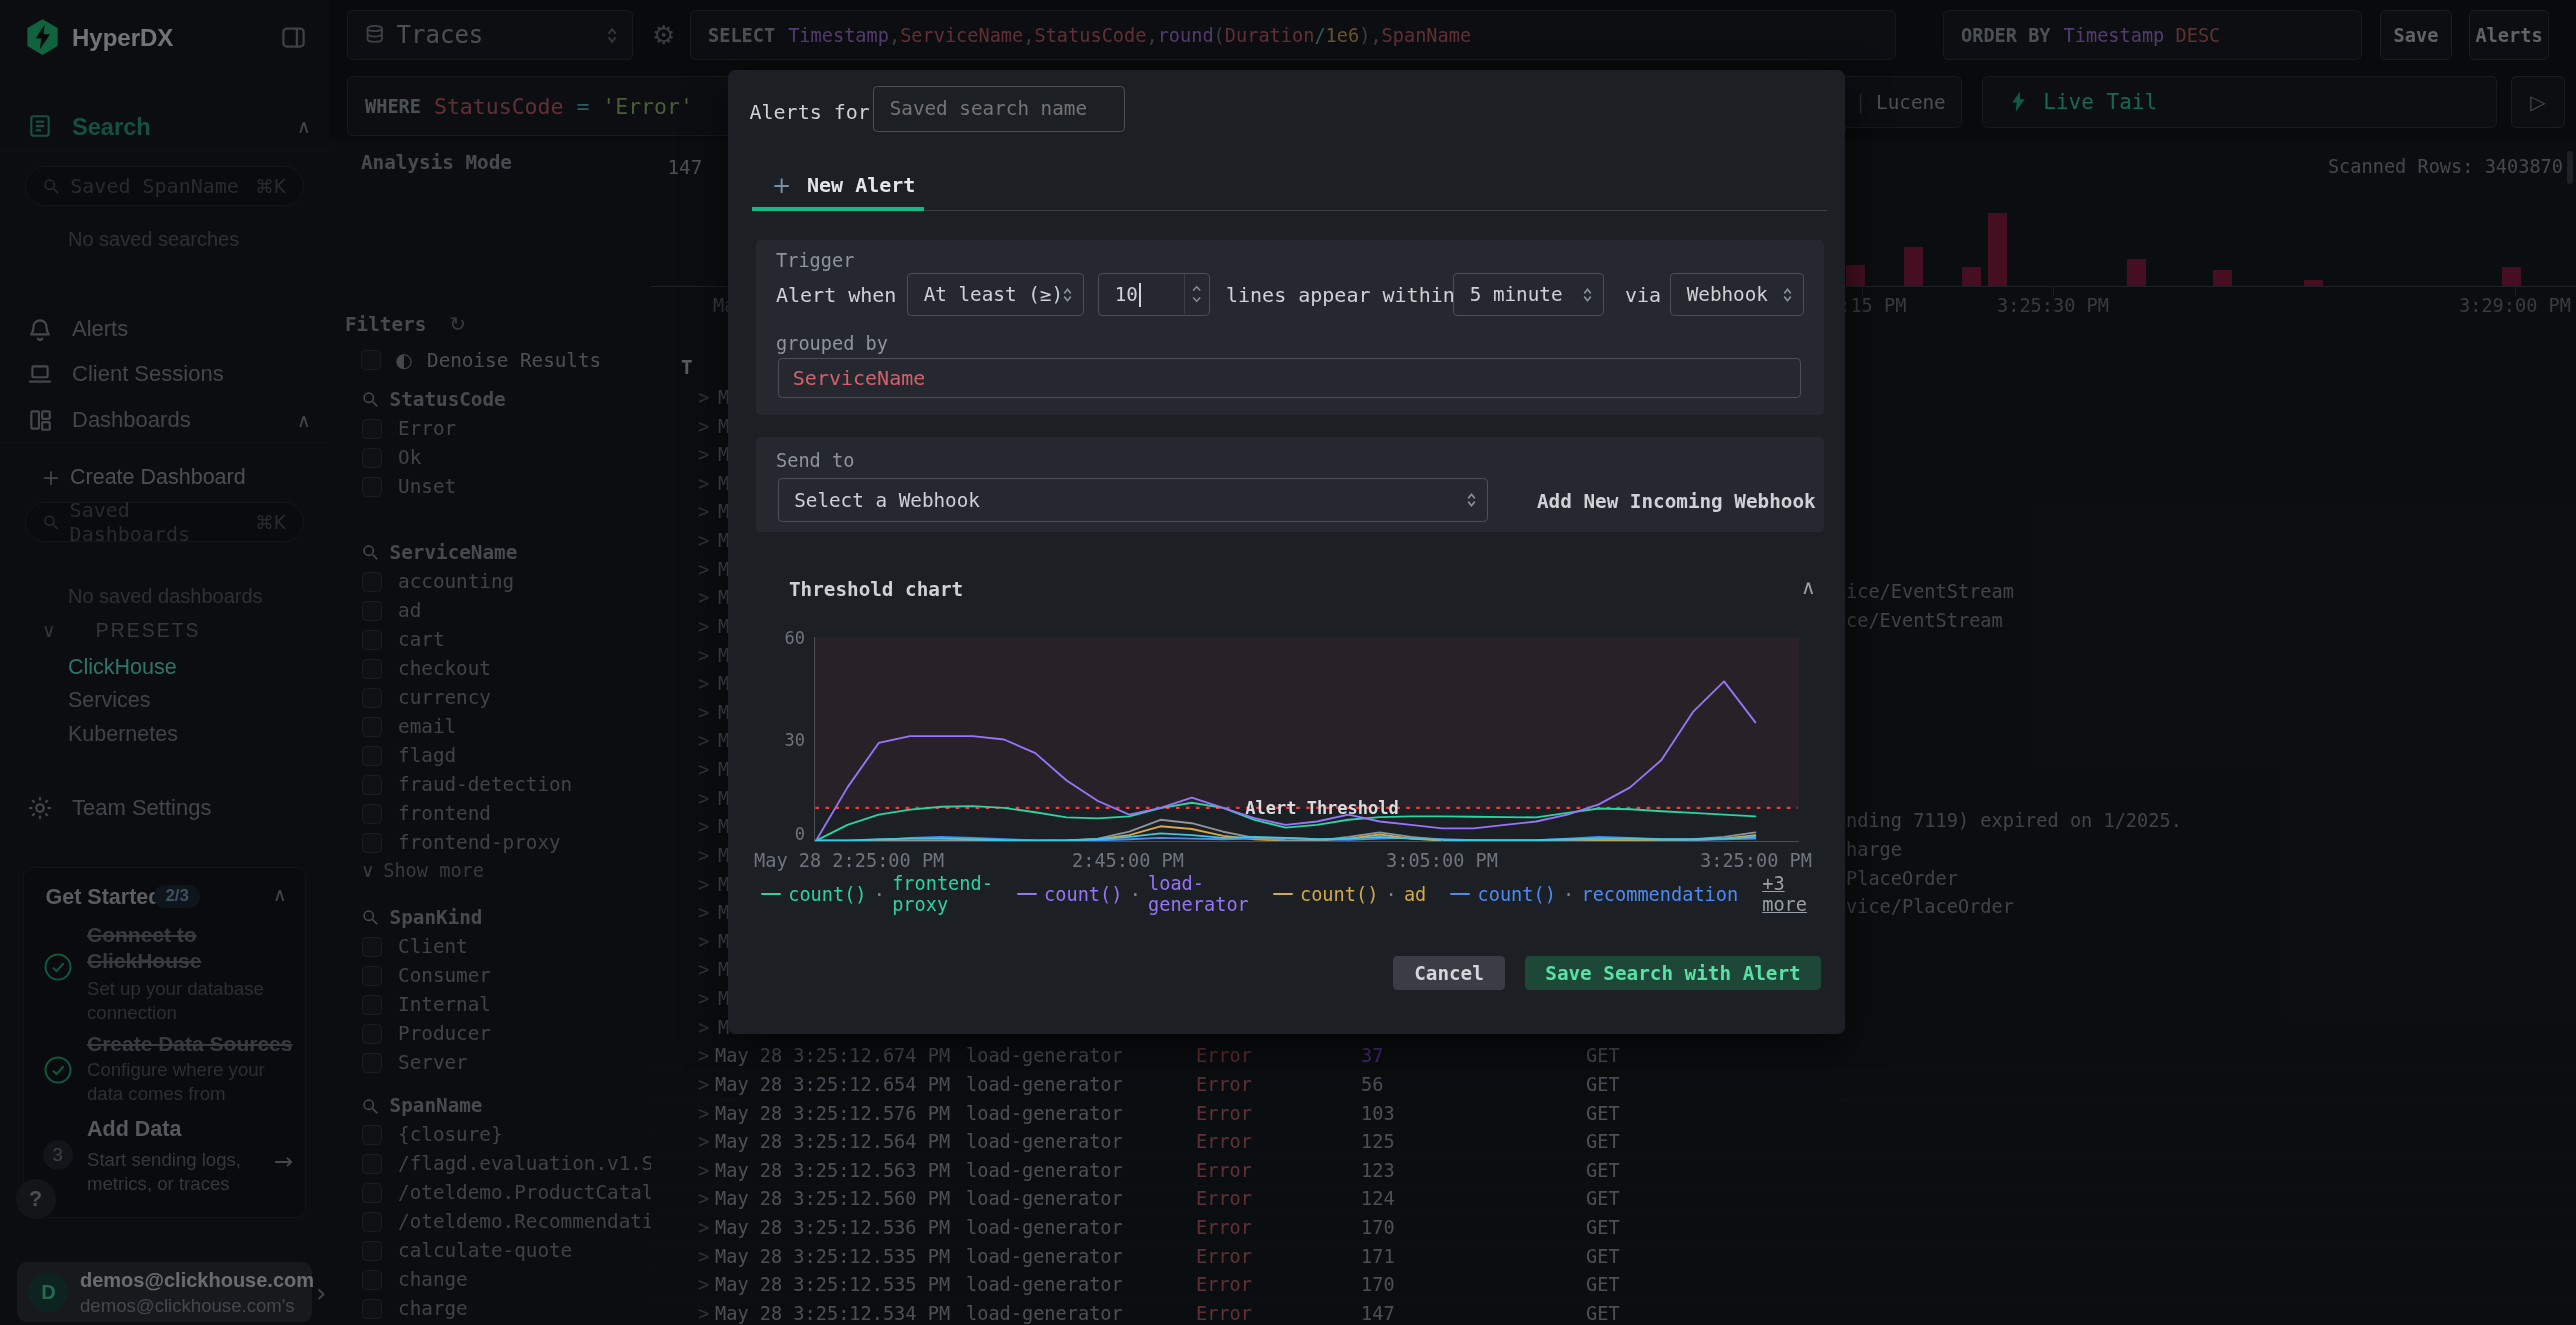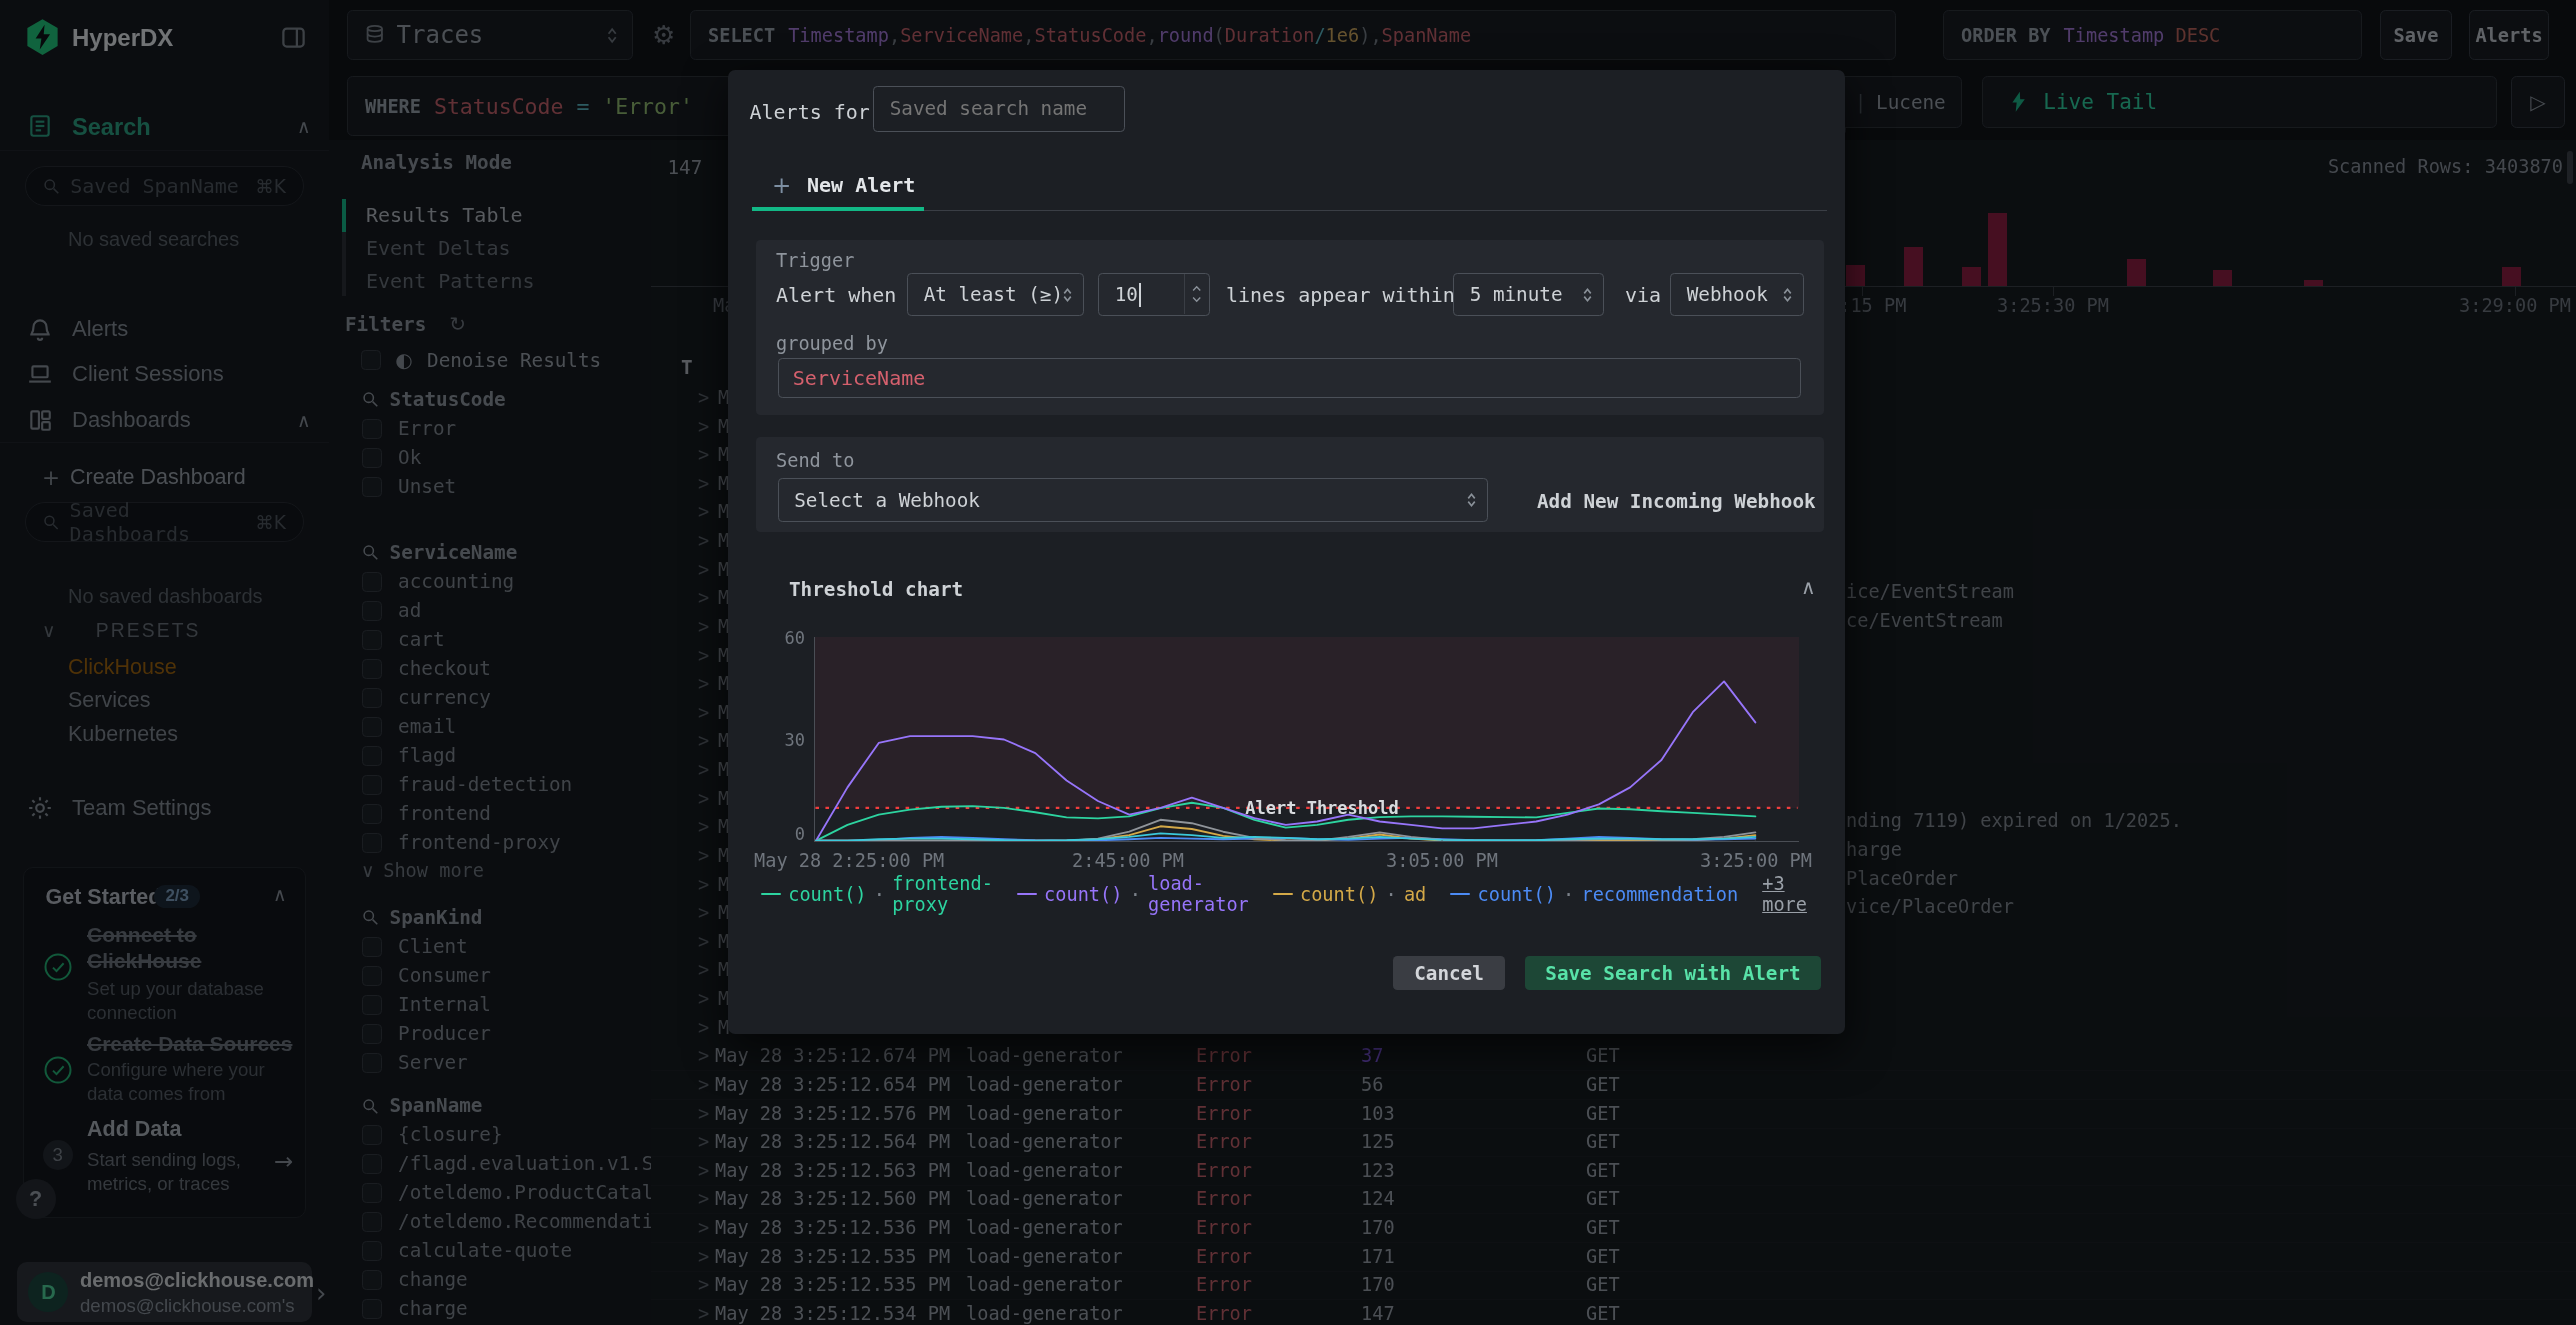--- a/index.html
+++ b/index.html
@@ -113,21 +113,21 @@
         </svg>
       <span style="margin-left:10px;font-size:20px;">Saved Dashboards</span>
       <span class="g" style="margin-left:auto;margin-right:17px;font-size:18.6px;">⌘K</span>
     </div>
     <div class="abs sans" style="left:68px;top:585px;font-size:20px;color:#5a6067;">No saved dashboards</div>
 
     <div class="abs" style="left:42px;top:620px;">
       <span class="g" style="color:#6a7077;">∨</span>
       <span class="sans" style="margin-left:29px;font-size:19.3px;letter-spacing:2.1px;color:#6a7077;">PRESETS</span>
     </div>
-    <div class="abs sans" style="left:68px;top:655px;font-size:21.5px;color:#a16207;">ClickHouse</div>
+    <div class="abs sans" style="left:68px;top:655px;font-size:21.5px;color:#5eead4;">ClickHouse</div>
     <div class="abs sans" style="left:68px;top:688px;font-size:21.5px;color:#81878f;">Services</div>
     <div class="abs sans" style="left:68px;top:722px;font-size:21.5px;color:#81878f;">Kubernetes</div>
 
     <div class="sideitem" style="top:787px;">
       <svg class="ic" viewBox="0 0 24 24" fill="none" stroke="currentColor" stroke-width="2">
           <circle cx="12" cy="12" r="3.5"></circle>
           <path d="M12 2v3M12 19v3M2 12h3M19 12h3M4.9 4.9l2.1 2.1M17 17l2.1 2.1M4.9 19.1L7 17M17 7l2.1-2.1"></path>
         </svg>
       <span class="lbl sans">Team Settings</span>
     </div>
@@ -213,27 +213,20 @@
         </svg>
       <span style="margin-left:14.3px;font-size:21px;color:#2dd4a0;">Live Tail</span>
     </div>
     <div class="btn" style="left:2182px;top:76px;width:54px;height:52px;">
       <span class="g" style="color:#8f959d;font-size:20px;">▷</span>
     </div>
   </div>
 
   <div class="abs" style="left:329px;top:140px;width:322px;height:1185px;background:#131519;border-right:1.4px solid #1e2126;">
     <div class="abs" style="left:32px;top:11px;font-weight:bold;font-size:19.3px;color:#8f959d;">Analysis Mode</div>
-    <div class="abs" style="left:13px;top:59px;width:301px;height:100px;">
-      <div class="abs" style="left:0;top:0;width:3.6px;height:97px;background:#2a2d33;"></div>
-      <div class="abs" style="left:0;top:0;width:3.6px;height:33px;background:#12b886;"></div>
-      <div class="abs" style="left:24px;top:4.3px;font-size:20px;color:#b3b8bf;">Results Table</div>
-      <div class="abs" style="left:24px;top:37px;font-size:20px;color:#6a7077;">Event Deltas</div>
-      <div class="abs" style="left:24px;top:70px;font-size:20px;color:#6a7077;">Event Patterns</div>
-    </div>
     <div class="abs" style="left:16px;top:172px;display:flex;align-items:center;gap:23px;">
       <span style="font-weight:bold;font-size:19.3px;color:#8f959d;">Filters</span>
       <span class="g" style="font-size:20px;color:#6f757d;">↻</span>
     </div>
     <div class="abs" style="left:32px;top:208px;display:flex;align-items:center;gap:14.3px;">
       <span class="cb"></span>
       <span class="g" style="font-size:20px;color:#8a9099;">◐</span>
       <span style="font-size:19.3px;color:#9aa0a8;">Denoise Results</span>
     </div>
     <div id="filter-groups" class="abs" style="left:32px;top:245px;width:279px;">

